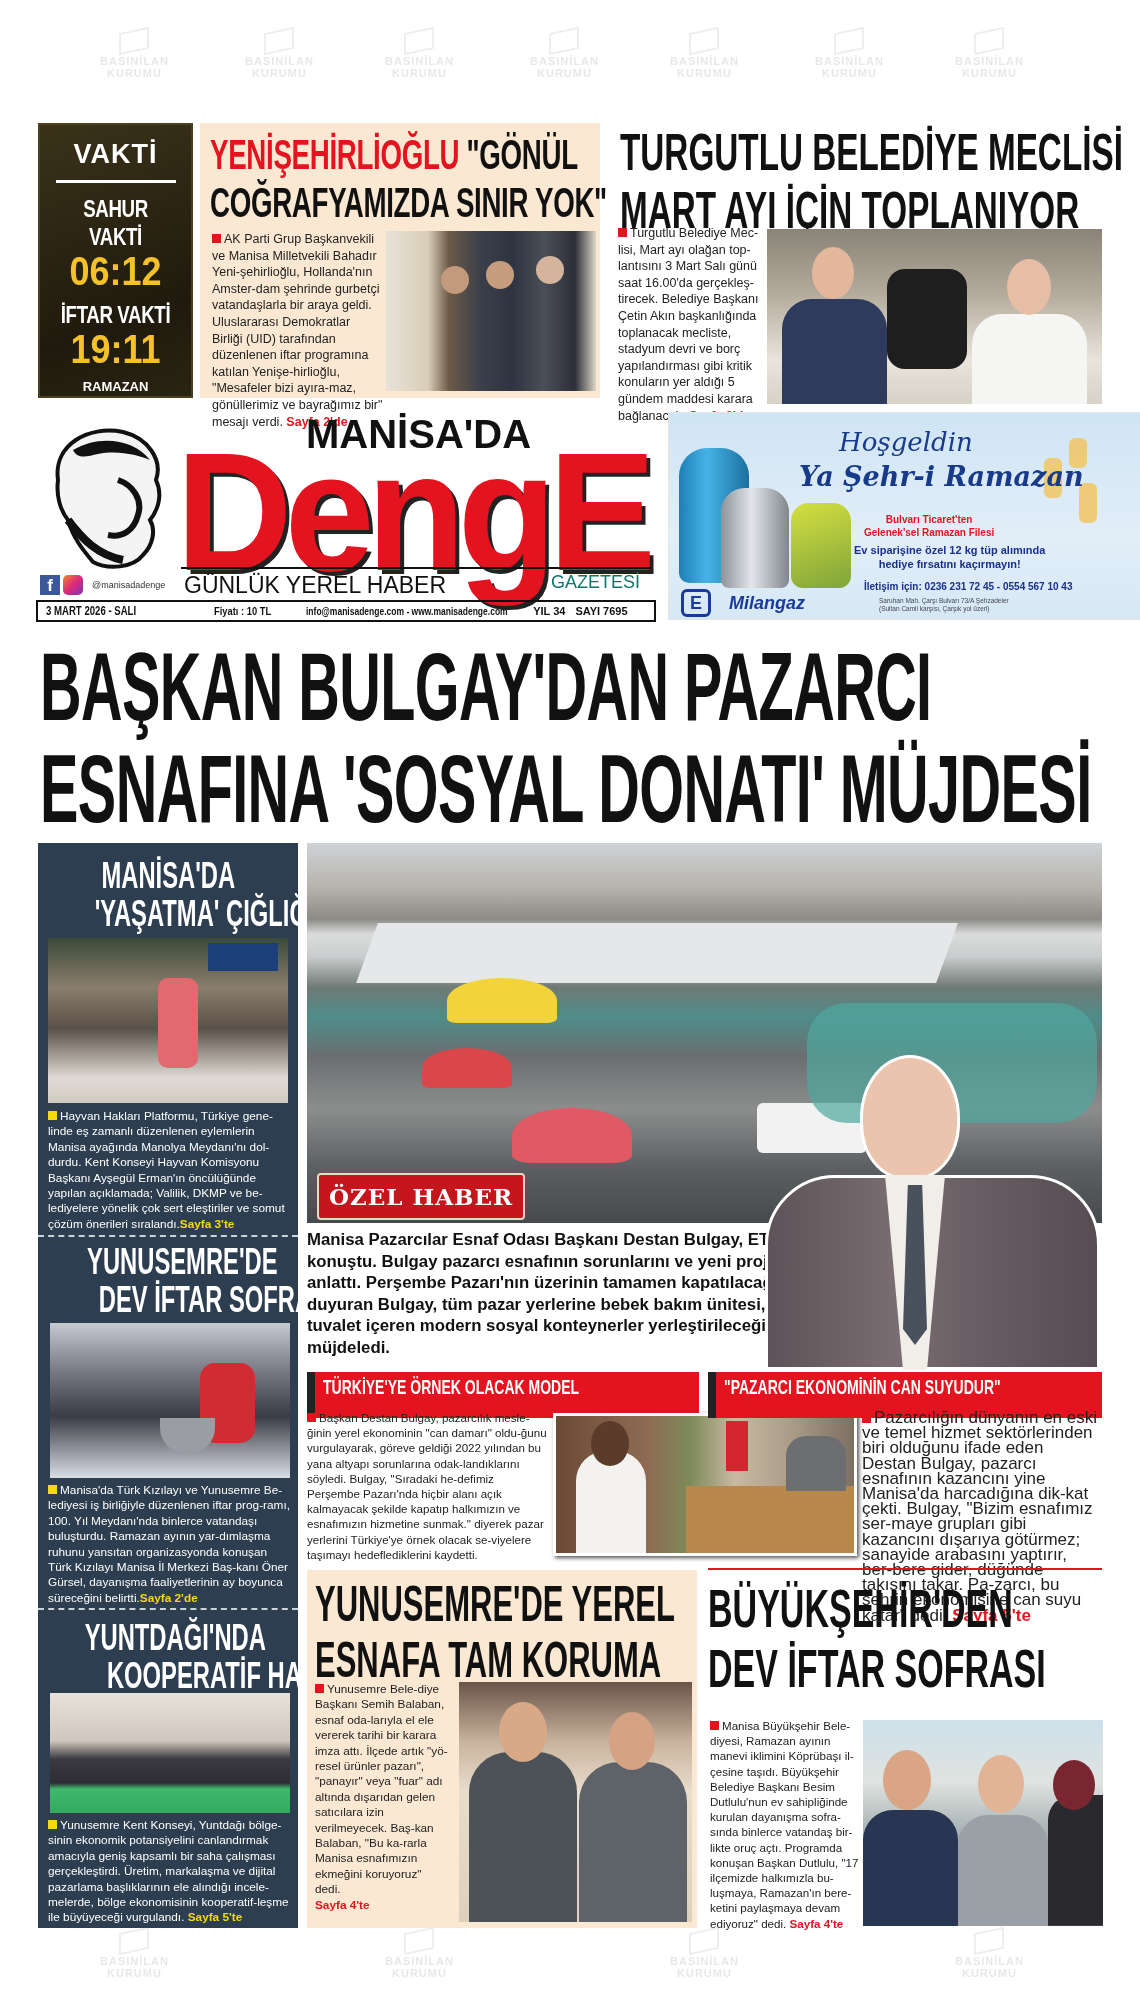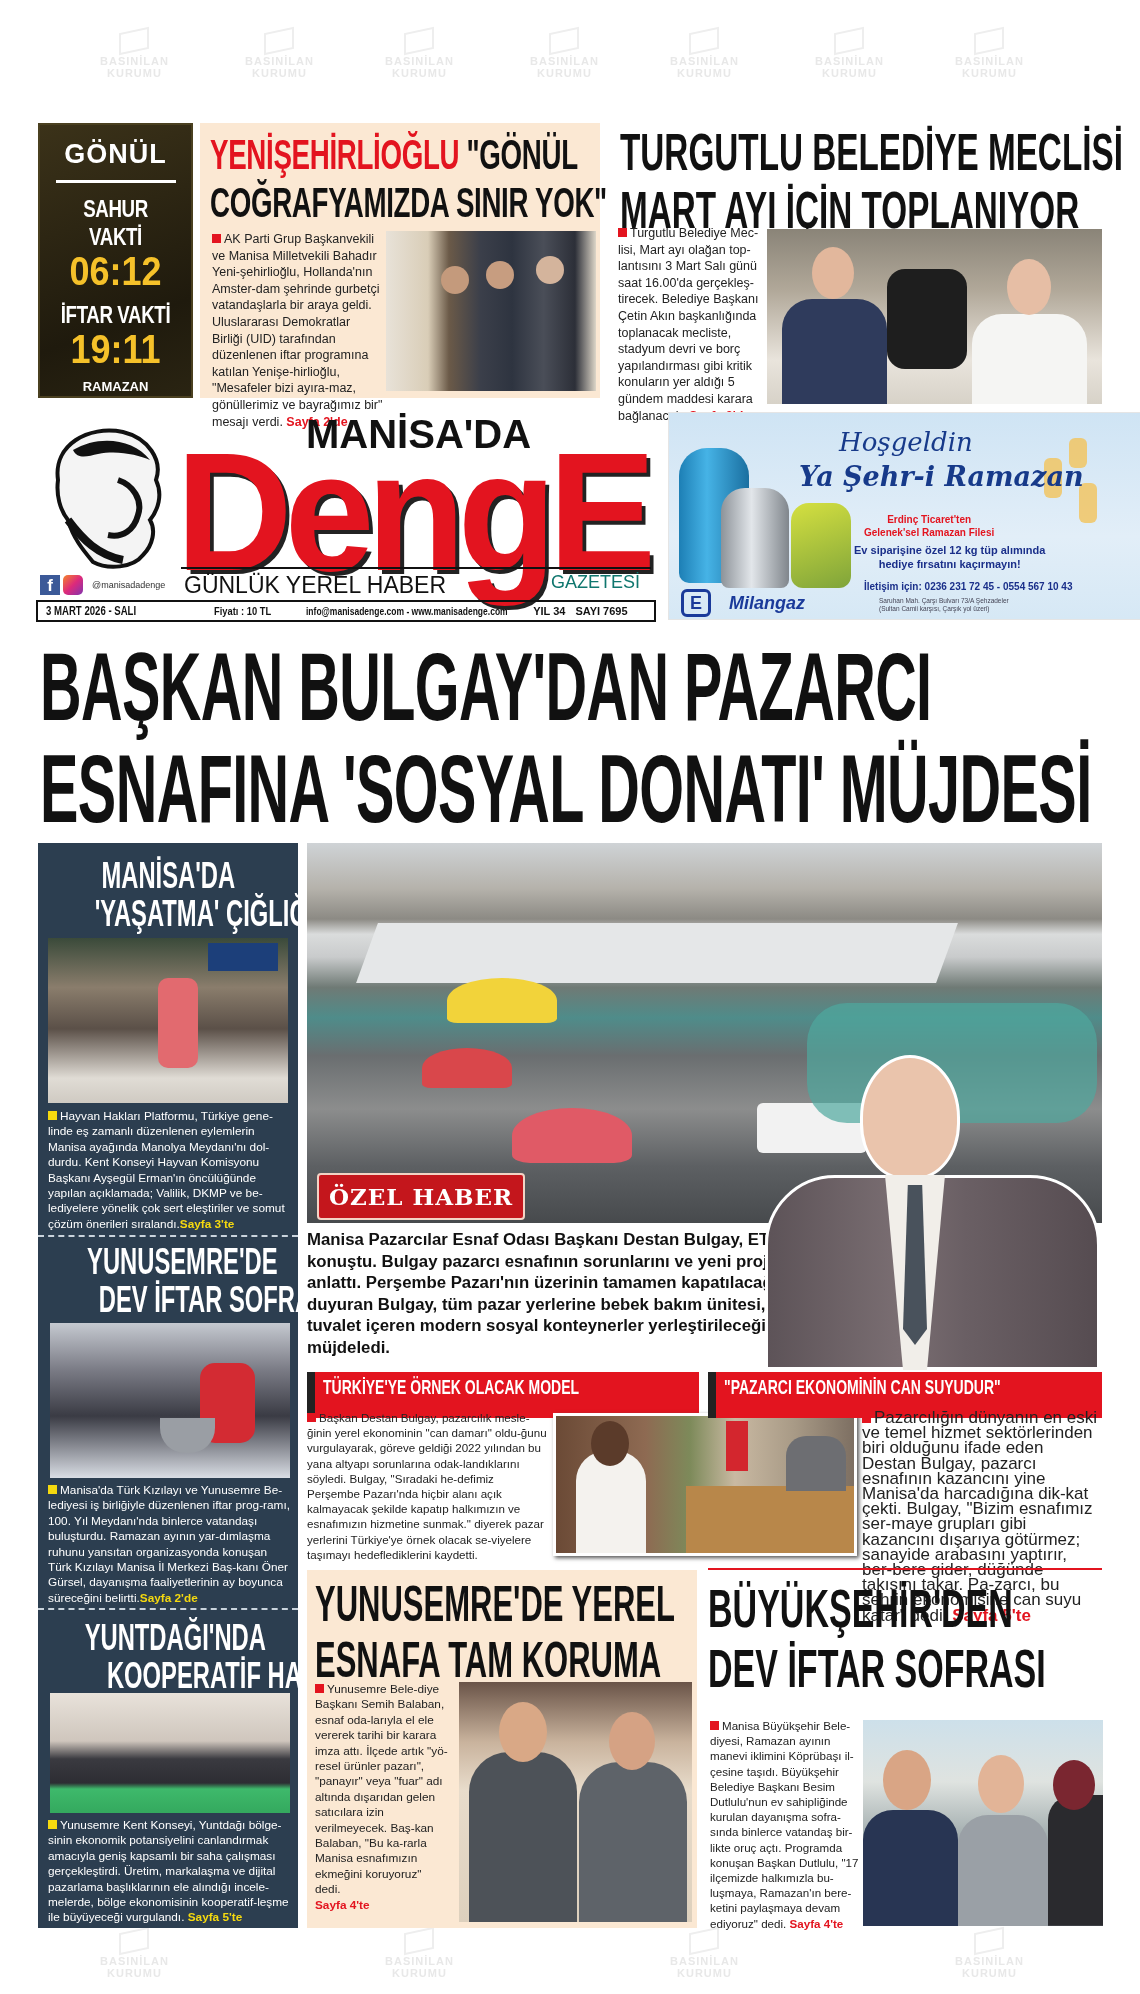--- a/index.html
+++ b/index.html
@@ -96,21 +96,21 @@
   <div class="watermark" style="left:670px;top:30px;"><div class="box"></div><span>BASINİLAN</span><br><span>KURUMU</span></div>
   <div class="watermark" style="left:815px;top:30px;"><div class="box"></div><span>BASINİLAN</span><br><span>KURUMU</span></div>
   <div class="watermark" style="left:955px;top:30px;"><div class="box"></div><span>BASINİLAN</span><br><span>KURUMU</span></div>
   <div class="watermark" style="left:100px;top:1930px;"><div class="box"></div><span>BASINİLAN</span><br><span>KURUMU</span></div>
   <div class="watermark" style="left:385px;top:1930px;"><div class="box"></div><span>BASINİLAN</span><br><span>KURUMU</span></div>
   <div class="watermark" style="left:670px;top:1930px;"><div class="box"></div><span>BASINİLAN</span><br><span>KURUMU</span></div>
   <div class="watermark" style="left:955px;top:1930px;"><div class="box"></div><span>BASINİLAN</span><br><span>KURUMU</span></div>
 </div>
 
 <div class="abs ramadan">
-  <div class="city">GÖNÜL</div>
+  <div class="city">VAKTİ</div>
   <div class="line"></div>
   <div class="lbl">SAHUR VAKTİ</div>
   <div class="time">06:12</div>
   <div class="lbl">İFTAR VAKTİ</div>
   <div class="time">19:11</div>
   <div class="note">
     <div>RAMAZAN</div>
     <div>SAYFASI 6'DA</div>
   </div>
 </div>
@@ -178,21 +178,21 @@
 <div class="abs ad">
   <div class="cyl1"></div>
   <div class="cyl2"></div>
   <div class="bag"></div>
   <div class="lantern" style="left:375px;top:45px;"></div>
   <div class="lantern" style="left:400px;top:25px;height:30px;"></div>
   <div class="lantern" style="left:410px;top:70px;"></div>
   <div class="t1">Hoşgeldin</div>
   <div class="t2">Ya Şehr-i Ramazan</div>
   <div class="t3">
-    <div>Erdinç Ticaret'ten</div>
+    <div>Bulvarı Ticaret'ten</div>
     <div>Gelenek'sel Ramazan Filesi</div>
   </div>
   <div class="t4">
     <div>Ev siparişine özel 12 kg tüp alımında</div>
     <div>hediye fırsatını kaçırmayın!</div>
   </div>
   <div class="t5">İletişim için:  0236 231 72 45 - 0554 567 10 43</div>
   <div class="t6">
     <div>Saruhan Mah. Çarşı Bulvarı 73/A Şehzadeler</div>
     <div>(Sultan Camii karşısı, Çarşık yol üzeri)</div>

